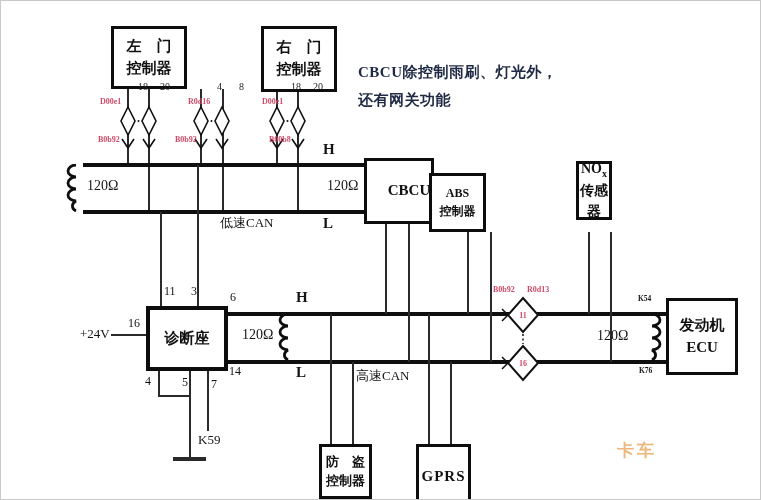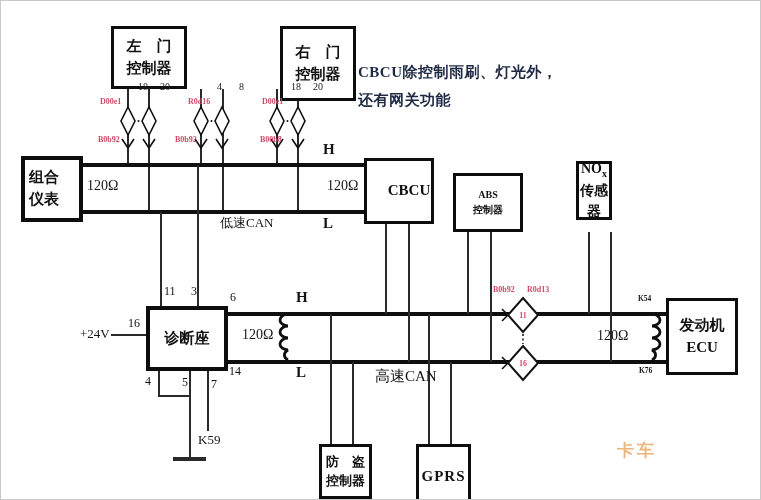--- a/index.html
+++ b/index.html
@@ -104,32 +104,28 @@
     <line x1="24" y1="43" x2="24" y2="53" stroke="#111" stroke-width="1.5" stroke-dasharray="2,2.5"></line>
     <path d="M9,24 l-6,-6 M9,24 l-6,6 M9,72 l-6,-6 M9,72 l-6,6" stroke="#111" stroke-width="1.5" fill="none"></path>
     <text x="24" y="27" text-anchor="middle" font-size="8" font-weight="bold" fill="#cf4a68">11</text>
     <text x="24" y="75" text-anchor="middle" font-size="8" font-weight="bold" fill="#cf4a68">16</text>
   </svg>
 
   <div class="box" style="left:110px;top:25px;width:76px;height:63px">
     <span>左　门</span>
     <span>控制器</span>
   </div>
-  <div class="box" style="left:279px;top:25px;width:76px;height:75px">
+  <div class="box" style="left:260px;top:25px;width:76px;height:66px">
     <span>右　门</span>
     <span>控制器</span>
-  </div>
-  <div class="box" style="left:20px;top:155px;width:62px;height:66px;border-width:4px;padding-right:16px">
-    <span>组合</span>
-    <span>仪表</span>
   </div>
   <div class="box" style="left:363px;top:157px;width:70px;height:66px;padding-left:20px">
     <span>CBCU</span>
   </div>
-  <div class="box" style="left:452px;top:172px;width:70px;height:59px;font-size:10px">
+  <div class="box" style="left:428px;top:172px;width:57px;height:59px;font-size:12px">
     <span>ABS</span>
     <span>控制器</span>
   </div>
   <div class="box" style="left:575px;top:160px;width:36px;height:59px;font-size:14px">
     <span><span>NO</span><sub>x</sub></span>
     <span>传感器</span>
   </div>
   <div class="box" style="left:145px;top:305px;width:82px;height:65px;border-width:4px">
     <span>诊断座</span>
   </div>
@@ -151,21 +147,21 @@
   <div class="lbl" style="left:86px;top:177px">120Ω</div>
   <div class="lbl" style="left:326px;top:177px">120Ω</div>
   <div class="lbl" style="left:241px;top:326px">120Ω</div>
   <div class="lbl" style="left:596px;top:327px">120Ω</div>
 
   <div class="lbl" style="left:322px;top:140px;font-weight:600;font-size:15px">H</div>
   <div class="lbl" style="left:322px;top:214px;font-weight:600;font-size:15px">L</div>
   <div class="lbl" style="left:219px;top:213px;font-size:13px">低速CAN</div>
   <div class="lbl" style="left:295px;top:288px;font-weight:600;font-size:15px">H</div>
   <div class="lbl" style="left:295px;top:363px;font-weight:600;font-size:15px">L</div>
-  <div class="lbl" style="left:374px;top:366px;font-size:15px">高速CAN</div>
+  <div class="lbl" style="left:355px;top:366px;font-size:13px">高速CAN</div>
 
   <div class="lbl pin" style="left:117px;top:80px">18</div>
   <div class="lbl pin" style="left:139px;top:80px">20</div>
   <div class="lbl pin" style="left:196px;top:80px">4</div>
   <div class="lbl pin" style="left:218px;top:80px">8</div>
   <div class="lbl pin" style="left:270px;top:80px">18</div>
   <div class="lbl pin" style="left:292px;top:80px">20</div>
 
   <div class="lbl dpin" style="left:163px;top:283px">11</div>
   <div class="lbl dpin" style="left:190px;top:283px">3</div>
@@ -180,18 +176,18 @@
   <div class="lbl" style="left:197px;top:431px;font-size:13px">K59</div>
 
   <div class="lbl" style="left:637px;top:293px;font-size:7.5px;font-weight:700">K54</div>
   <div class="lbl" style="left:638px;top:365px;font-size:7.5px;font-weight:700">K76</div>
 
   <div class="lbl red" style="left:99px;top:96px">D00e1</div>
   <div class="lbl red" style="left:97px;top:134px">B0b92</div>
   <div class="lbl red" style="left:187px;top:96px">R0d16</div>
   <div class="lbl red" style="left:174px;top:134px">B0b92</div>
   <div class="lbl red" style="left:261px;top:96px">D00e1</div>
-  <div class="lbl red" style="left:259px;top:134px">B00b8</div>
+  <div class="lbl red" style="left:268px;top:134px">B00b8</div>
   <div class="lbl red" style="left:492px;top:284px">B0b92</div>
   <div class="lbl red" style="left:526px;top:284px">R0d13</div>
 
   <div class="lbl wm" style="left:616px;top:438px">卡车</div>
 </div>
 
 </body></html>

